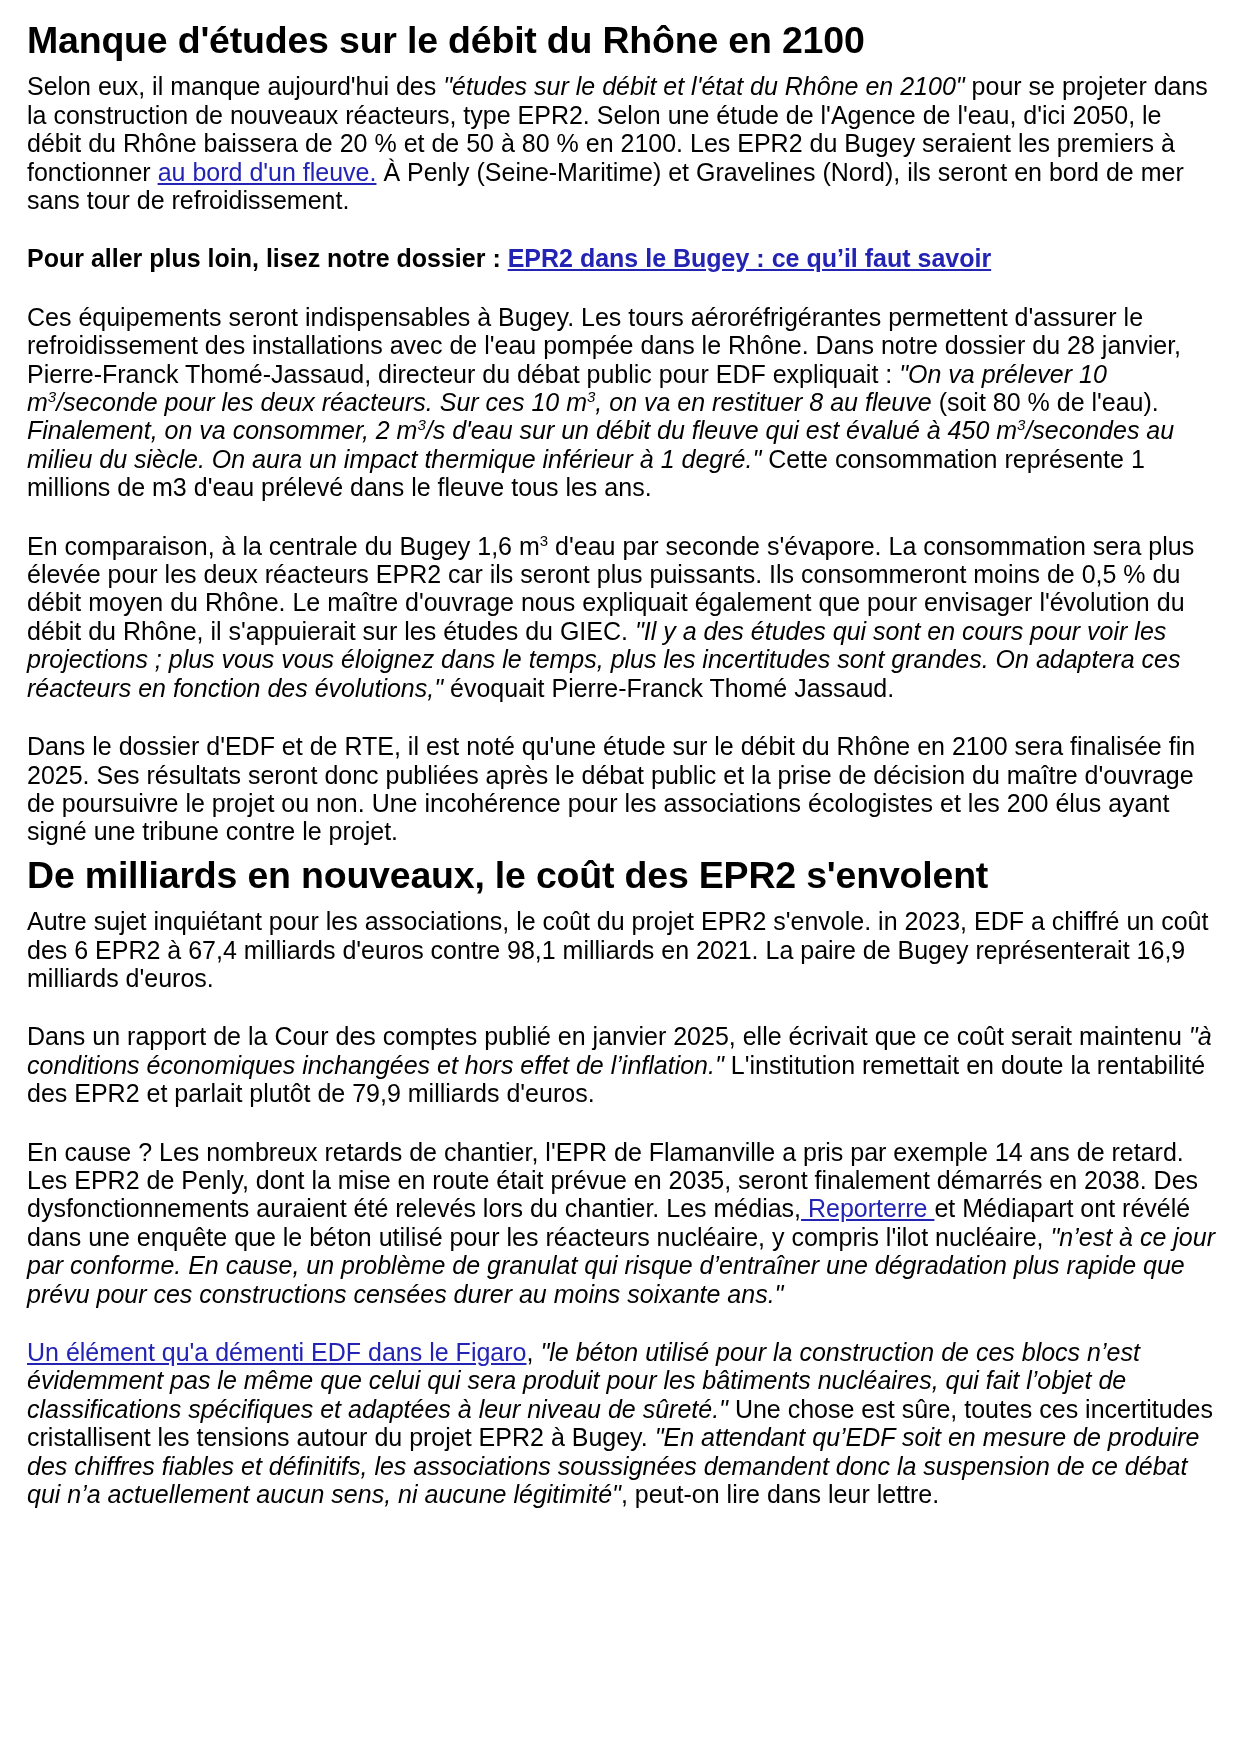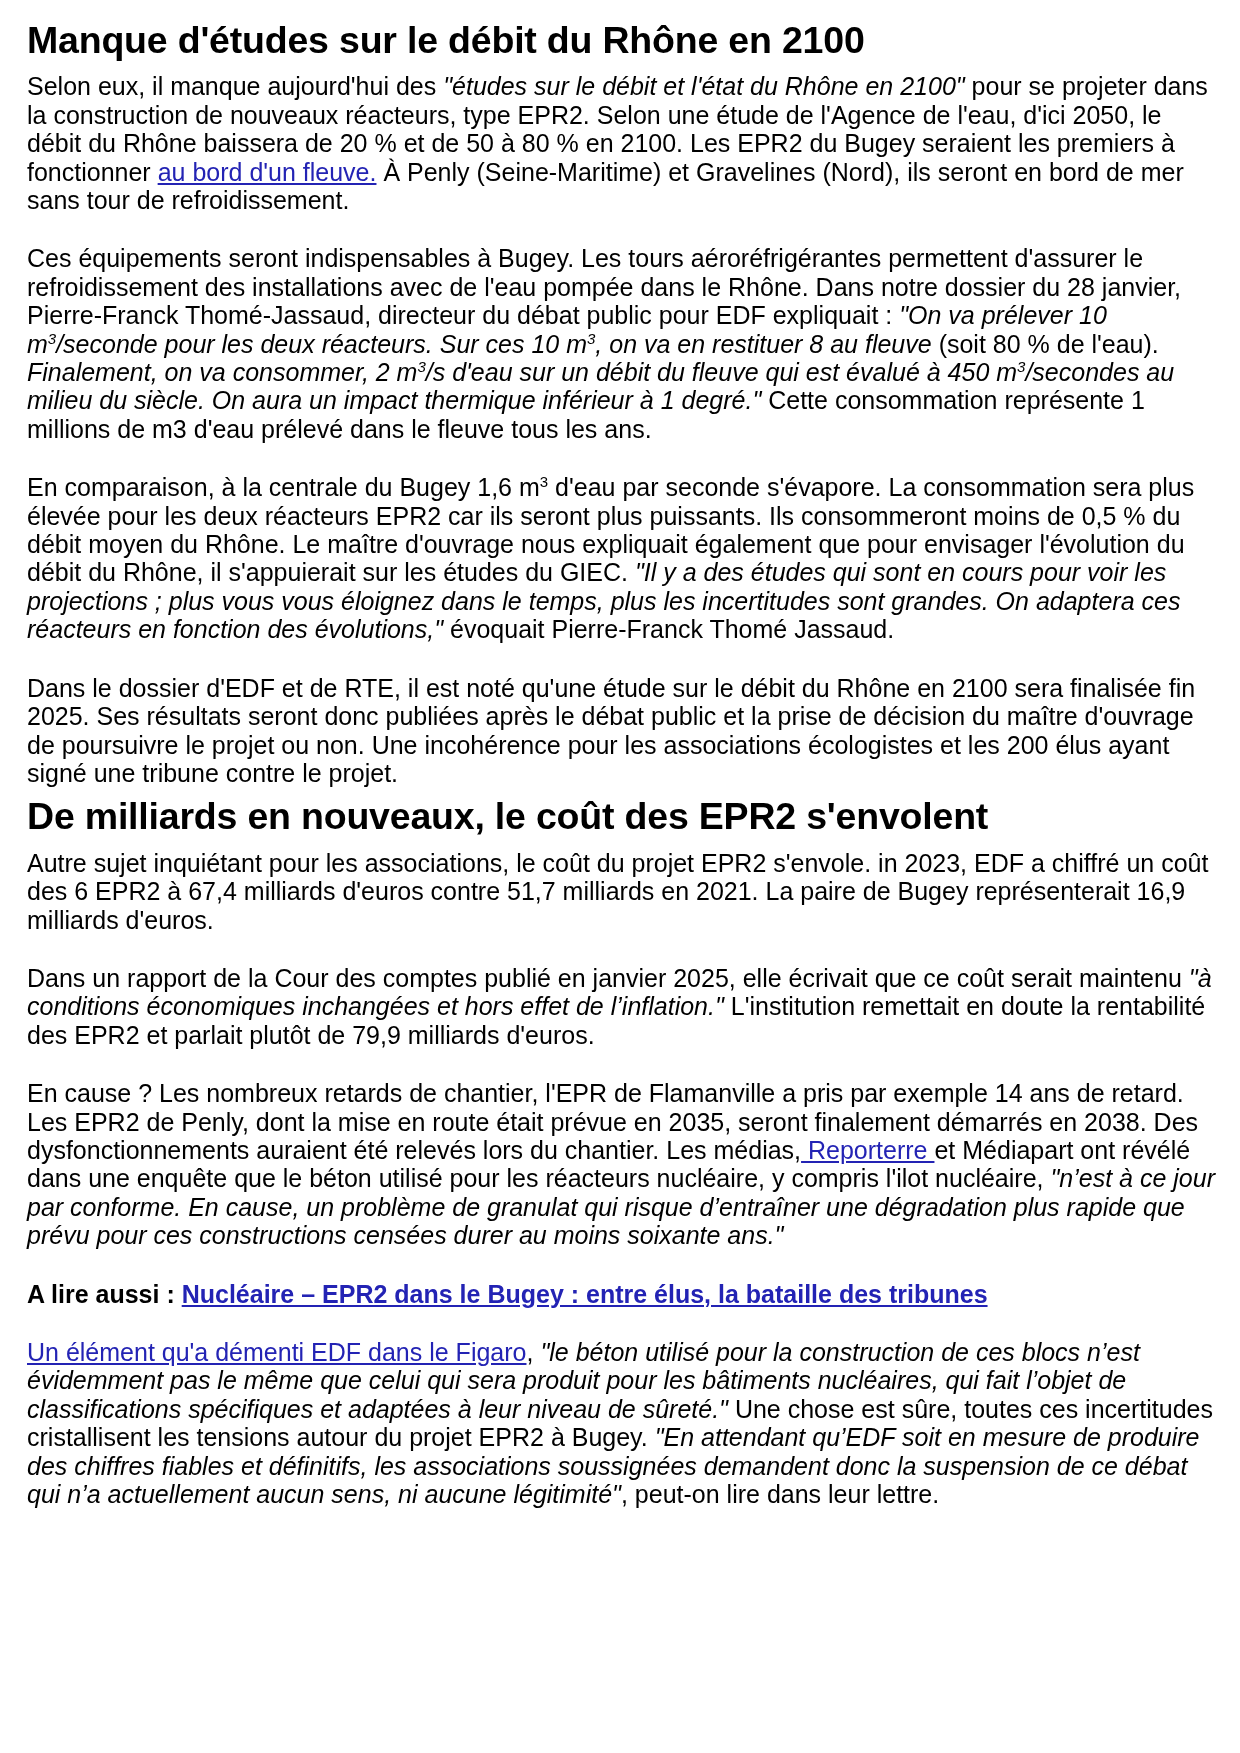--- a/index.html
+++ b/index.html
@@ -54,23 +54,23 @@
     vertical-align: super;
   }
 </style>
 </head>
 <body>
 
 <div class="page">
   <article class="article">
       <h2>Manque d'études sur le débit du Rhône en 2100</h2>
       <p><span>Selon eux, il manque aujourd'hui des </span><span class="i">"études sur le débit et l'état du Rhône en 2100"</span><span> pour se projeter dans la construction de nouveaux réacteurs, type EPR2. Selon une étude de l'Agence de l'eau, d'ici 2050, le débit du Rhône baissera de 20 % et de 50 à 80 % en 2100. Les EPR2 du Bugey seraient les premiers à fonctionner </span><a class="lnk" href="#">au bord d'un fleuve.</a><span> À Penly (Seine-Maritime) et Gravelines (Nord), ils seront en bord de mer sans tour de refroidissement.</span></p>
+      <p><span class="b">Pour aller plus loin, lisez notre dossier : </span><a class="lnk b" href="#">EPR2 dans le Bugey : ce qu’il faut savoir</a></p>
       <p><span>Ces équipements seront indispensables à Bugey. Les tours aéroréfrigérantes permettent d'assurer le refroidissement des installations avec de l'eau pompée dans le Rhône. Dans notre dossier du 28 janvier, Pierre-Franck Thomé-Jassaud, directeur du débat public pour EDF expliquait : </span><span class="i">"On va prélever 10 m</span><span class="i"><sup>3</sup></span><span class="i">/seconde pour les deux réacteurs. Sur ces 10 m</span><span class="i"><sup>3</sup></span><span class="i">, on va en restituer 8 au fleuve </span><span>(soit 80 % de l'eau). </span><span class="i">Finalement, on va consommer, 2 m</span><span class="i"><sup>3</sup></span><span class="i">/s d'eau sur un débit du fleuve qui est évalué à 450 m</span><span class="i"><sup>3</sup></span><span class="i">/secondes au milieu du siècle. On aura un impact thermique inférieur à 1 degré." </span><span>Cette consommation représente 1 millions de m3 d'eau prélevé dans le fleuve tous les ans.</span></p>
       <p><span>En comparaison, à la centrale du Bugey 1,6 m</span><span><sup>3</sup></span><span> d'eau par seconde s'évapore. La consommation sera plus élevée pour les deux réacteurs EPR2 car ils seront plus puissants. Ils consommeront moins de 0,5 % du débit moyen du Rhône. Le maître d'ouvrage nous expliquait également que pour envisager l'évolution du débit du Rhône, il s'appuierait sur les études du GIEC. </span><span class="i">"Il y a des études qui sont en cours pour voir les projections ; plus vous vous éloignez dans le temps, plus les incertitudes sont grandes. On adaptera ces réacteurs en fonction des évolutions," </span><span>évoquait Pierre-Franck Thomé Jassaud.</span></p>
       <p><span>Dans le dossier d'EDF et de RTE, il est noté qu'une étude sur le débit du Rhône en 2100 sera finalisée fin 2025. Ses résultats seront donc publiées après le débat public et la prise de décision du maître d'ouvrage de poursuivre le projet ou non. Une incohérence pour les associations écologistes et les 200 élus ayant signé une tribune contre le projet.</span></p>
       <h2>De milliards en nouveaux, le coût des EPR2 s'envolent</h2>
-      <p><span>Autre sujet inquiétant pour les associations, le coût du projet EPR2 s'envole. in 2023, EDF a chiffré un coût des 6 EPR2 à 67,4 milliards d'euros contre 51,7 milliards en 2021. La paire de Bugey représenterait 16,9 milliards d'euros.</span></p>
+      <p><span>Autre sujet inquiétant pour les associations, le coût du projet EPR2 s'envole. in 2023, EDF a chiffré un coût des 6 EPR2 à 67,4 milliards d'euros contre 98,1 milliards en 2021. La paire de Bugey représenterait 16,9 milliards d'euros.</span></p>
       <p><span>Dans un rapport de la Cour des comptes publié en janvier 2025, elle écrivait que ce coût serait maintenu </span><span class="i">"à conditions économiques inchangées et hors effet de l’inflation." </span><span>L'institution remettait en doute la rentabilité des EPR2 et parlait plutôt de 79,9 milliards d'euros.</span></p>
       <p><span>En cause ? Les nombreux retards de chantier, l'EPR de Flamanville a pris par exemple 14 ans de retard. Les EPR2 de Penly, dont la mise en route était prévue en 2035, seront finalement démarrés en 2038. Des dysfonctionnements auraient été relevés lors du chantier. Les médias,</span><a class="lnk" href="#"> Reporterre </a><span>et Médiapart ont révélé dans une enquête que le béton utilisé pour les réacteurs nucléaire, y compris l'ilot nucléaire, </span><span class="i">"n’est à ce jour par conforme. En cause, un problème de granulat qui risque d’entraîner une dégradation plus rapide que prévu pour ces constructions censées durer au moins soixante ans."</span></p>
-      <p><span class="b">A lire aussi : </span><a class="lnk b" href="#">Nucléaire – EPR2 dans le Bugey : entre élus, la bataille des tribunes</a></p>
       <p><a class="lnk" href="#">Un élément qu'a démenti EDF dans le Figaro</a><span>, </span><span class="i">"le béton utilisé pour la construction de ces blocs n’est évidemment pas le même que celui qui sera produit pour les bâtiments nucléaires, qui fait l’objet de classifications spécifiques et adaptées à leur niveau de sûreté." </span><span>Une chose est sûre, toutes ces incertitudes cristallisent les tensions autour du projet EPR2 à Bugey. </span><span class="i">"En attendant qu’EDF soit en mesure de produire des chiffres fiables et définitifs, les associations soussignées demandent donc la suspension de ce débat qui n’a actuellement aucun sens, ni aucune légitimité"</span><span>, peut-on lire dans leur lettre.</span></p>
     </article>
 </div>
 
 </body></html>

